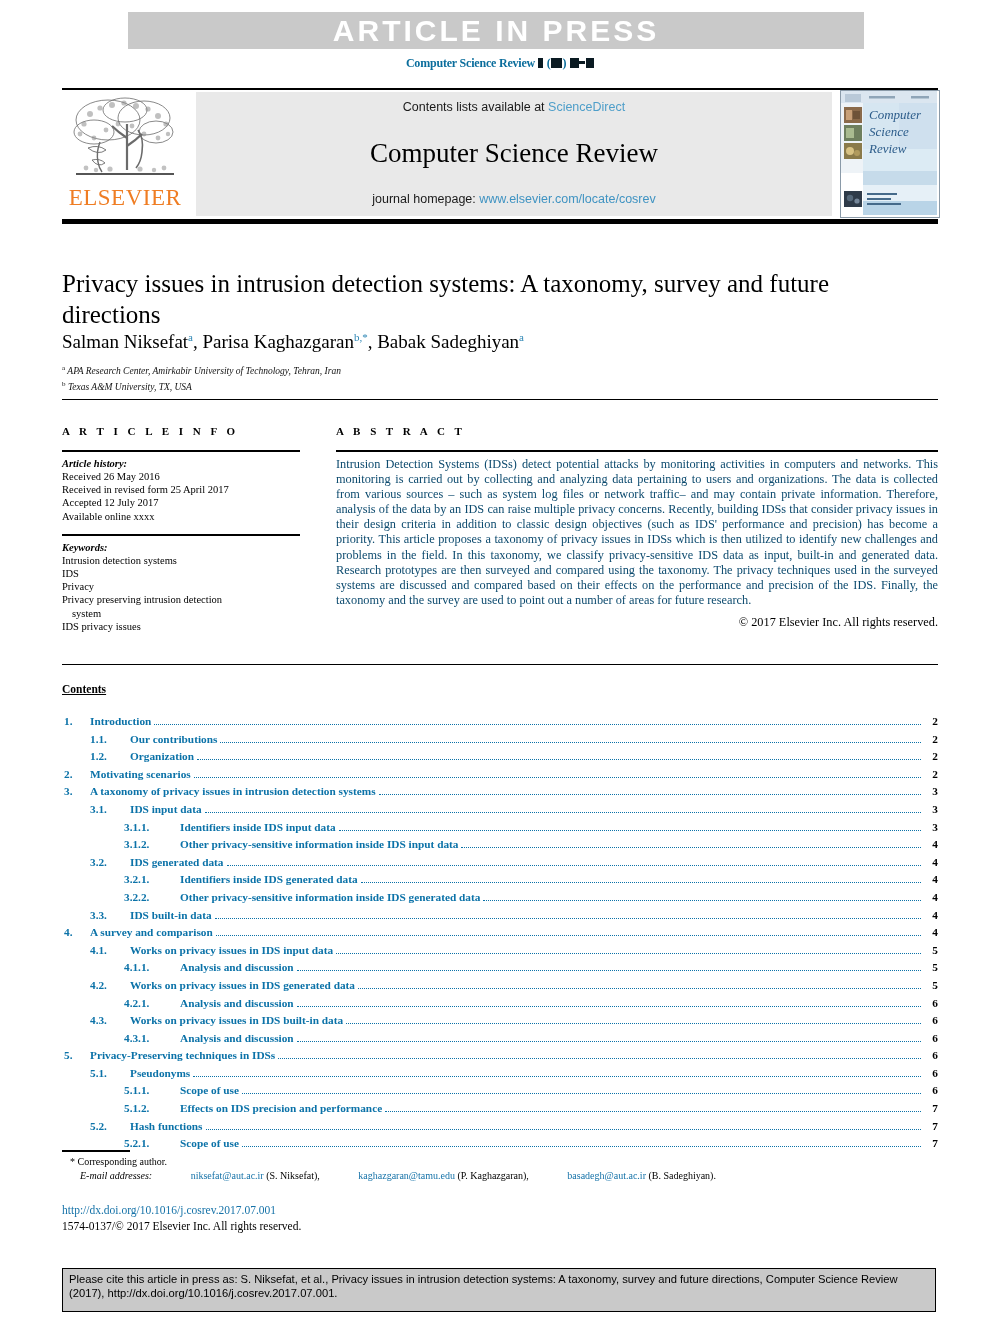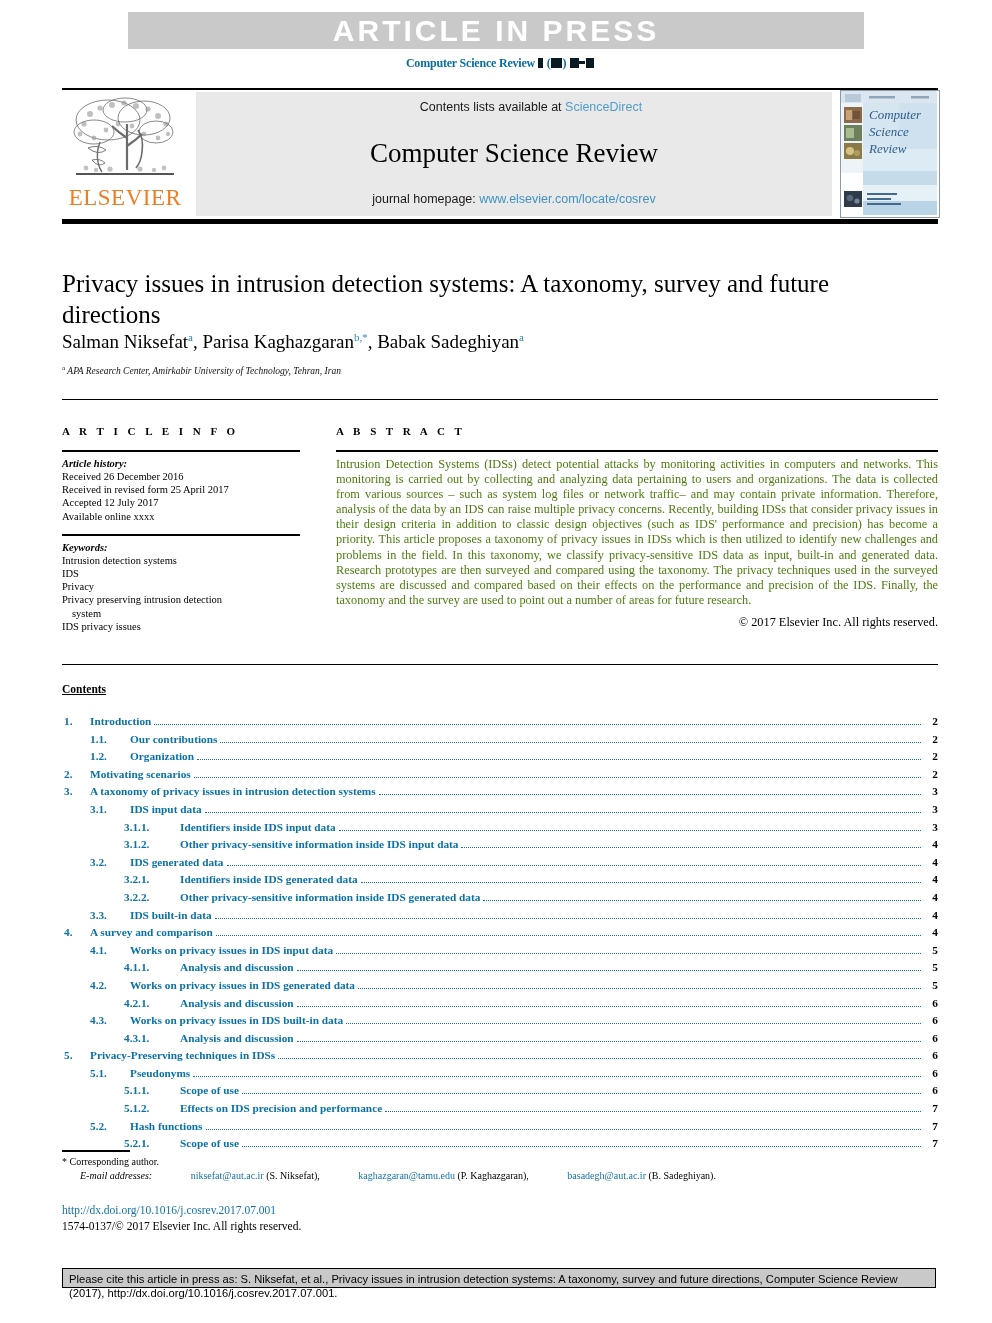--- a/index.html
+++ b/index.html
@@ -110,21 +110,20 @@
     background: #e9e9e9;
   }
   .mh-contents {
     position: absolute;
     left: 196px; top: 100px;
     width: 636px;
     text-align: center;
     font-family: "Liberation Sans", sans-serif;
     font-size: 12.5px;
     color: #1a1a1a;
-    margin-left: 17px;
   }
   .mh-contents .sd { color: #4e9ec9; }
   .mh-title {
     position: absolute;
     left: 196px; top: 138px;
     width: 636px;
     text-align: center;
     font-family: "Liberation Serif", serif;
     font-size: 27px;
     color: #000000;
@@ -225,21 +224,21 @@
     width: 602px;
   }
   .abs-rule {
     width: 602px; height: 2px; background: #000000; margin: 13px 0 5px 0;
   }
   .abs-text {
     font-family: "Liberation Serif", serif;
     font-size: 12.3px;
     line-height: 15.1px;
     text-align: justify;
-    color: #4d7c0f;
+    color: #0c4a6e;
   }
   .abs-copy {
     font-family: "Liberation Serif", serif;
     font-size: 12.3px;
     text-align: right;
     margin-top: 7px;
   }
   .rule-abs-end {
     position: absolute;
     left: 62px; top: 664px;
@@ -296,21 +295,21 @@
 
   
   .foot-rule {
     position: absolute;
     left: 62px; top: 1150px;
     width: 68px; height: 2px;
     background: #000000;
   }
   .foot-corr {
     position: absolute;
-    left: 62px; top: 1156px;
+    left: 70px; top: 1156px;
     font-family: "Liberation Serif", serif;
     font-size: 10px;
     color: #000000;
   }
   .foot-mail {
     position: absolute;
     left: 80px; top: 1170px;
     font-family: "Liberation Serif", serif;
     font-size: 10px;
     color: #000000;
@@ -330,21 +329,21 @@
     font-family: "Liberation Serif", serif;
     font-size: 11.5px;
     color: #000000;
   }
 
   
   .cite-box {
     position: absolute;
     left: 62px; top: 1268px;
     width: 874px;
-    height: 20px;
+    height: 44px;
     background: #c9c9c9;
     border: 1px solid #000000;
     box-sizing: border-box;
     padding: 3px 6px 0 6px;
     font-family: "Liberation Sans", sans-serif;
     font-size: 11.2px;
     line-height: 14px;
     color: #000000;
   }
 </style>
@@ -467,29 +466,30 @@
   <div class="art-title">Privacy issues in intrusion detection systems: A taxonomy, survey and future directions</div>
 
   <div class="authors">
     <span><span>Salman Niksefat</span><sup>a</sup></span>,
     <span><span>Parisa Kaghazgaran</span><sup>b,*</sup></span>,
     <span><span>Babak Sadeghiyan</span><sup>a</sup></span>
   </div>
 
   <div class="affil">
     <div><sup>a</sup> <span>APA Research Center, Amirkabir University of Technology, Tehran, Iran</span></div>
+    <div><sup>b</sup> <span>Texas A&amp;M University, TX, USA</span></div>
   </div>
 
   <div class="rule-title"></div>
 
   <div class="info-col">
     <div class="secthead">A R T I C L E   I N F O</div>
     <div class="info-rule"></div>
     <div class="info-sub">Article history:</div>
-    <div class="info-line">Received 26 December 2016</div>
+    <div class="info-line">Received 26 May 2016</div>
     <div class="info-line">Received in revised form 25 April 2017</div>
     <div class="info-line">Accepted 12 July 2017</div>
     <div class="info-line">Available online xxxx</div>
     <div class="info-rule second"></div>
     <div class="info-sub">Keywords:</div>
     <div class="info-line">Intrusion detection systems</div>
     <div class="info-line">IDS</div>
     <div class="info-line">Privacy</div>
     <div class="info-line">Privacy preserving intrusion detection</div>
     <div class="info-line indent">system</div>

